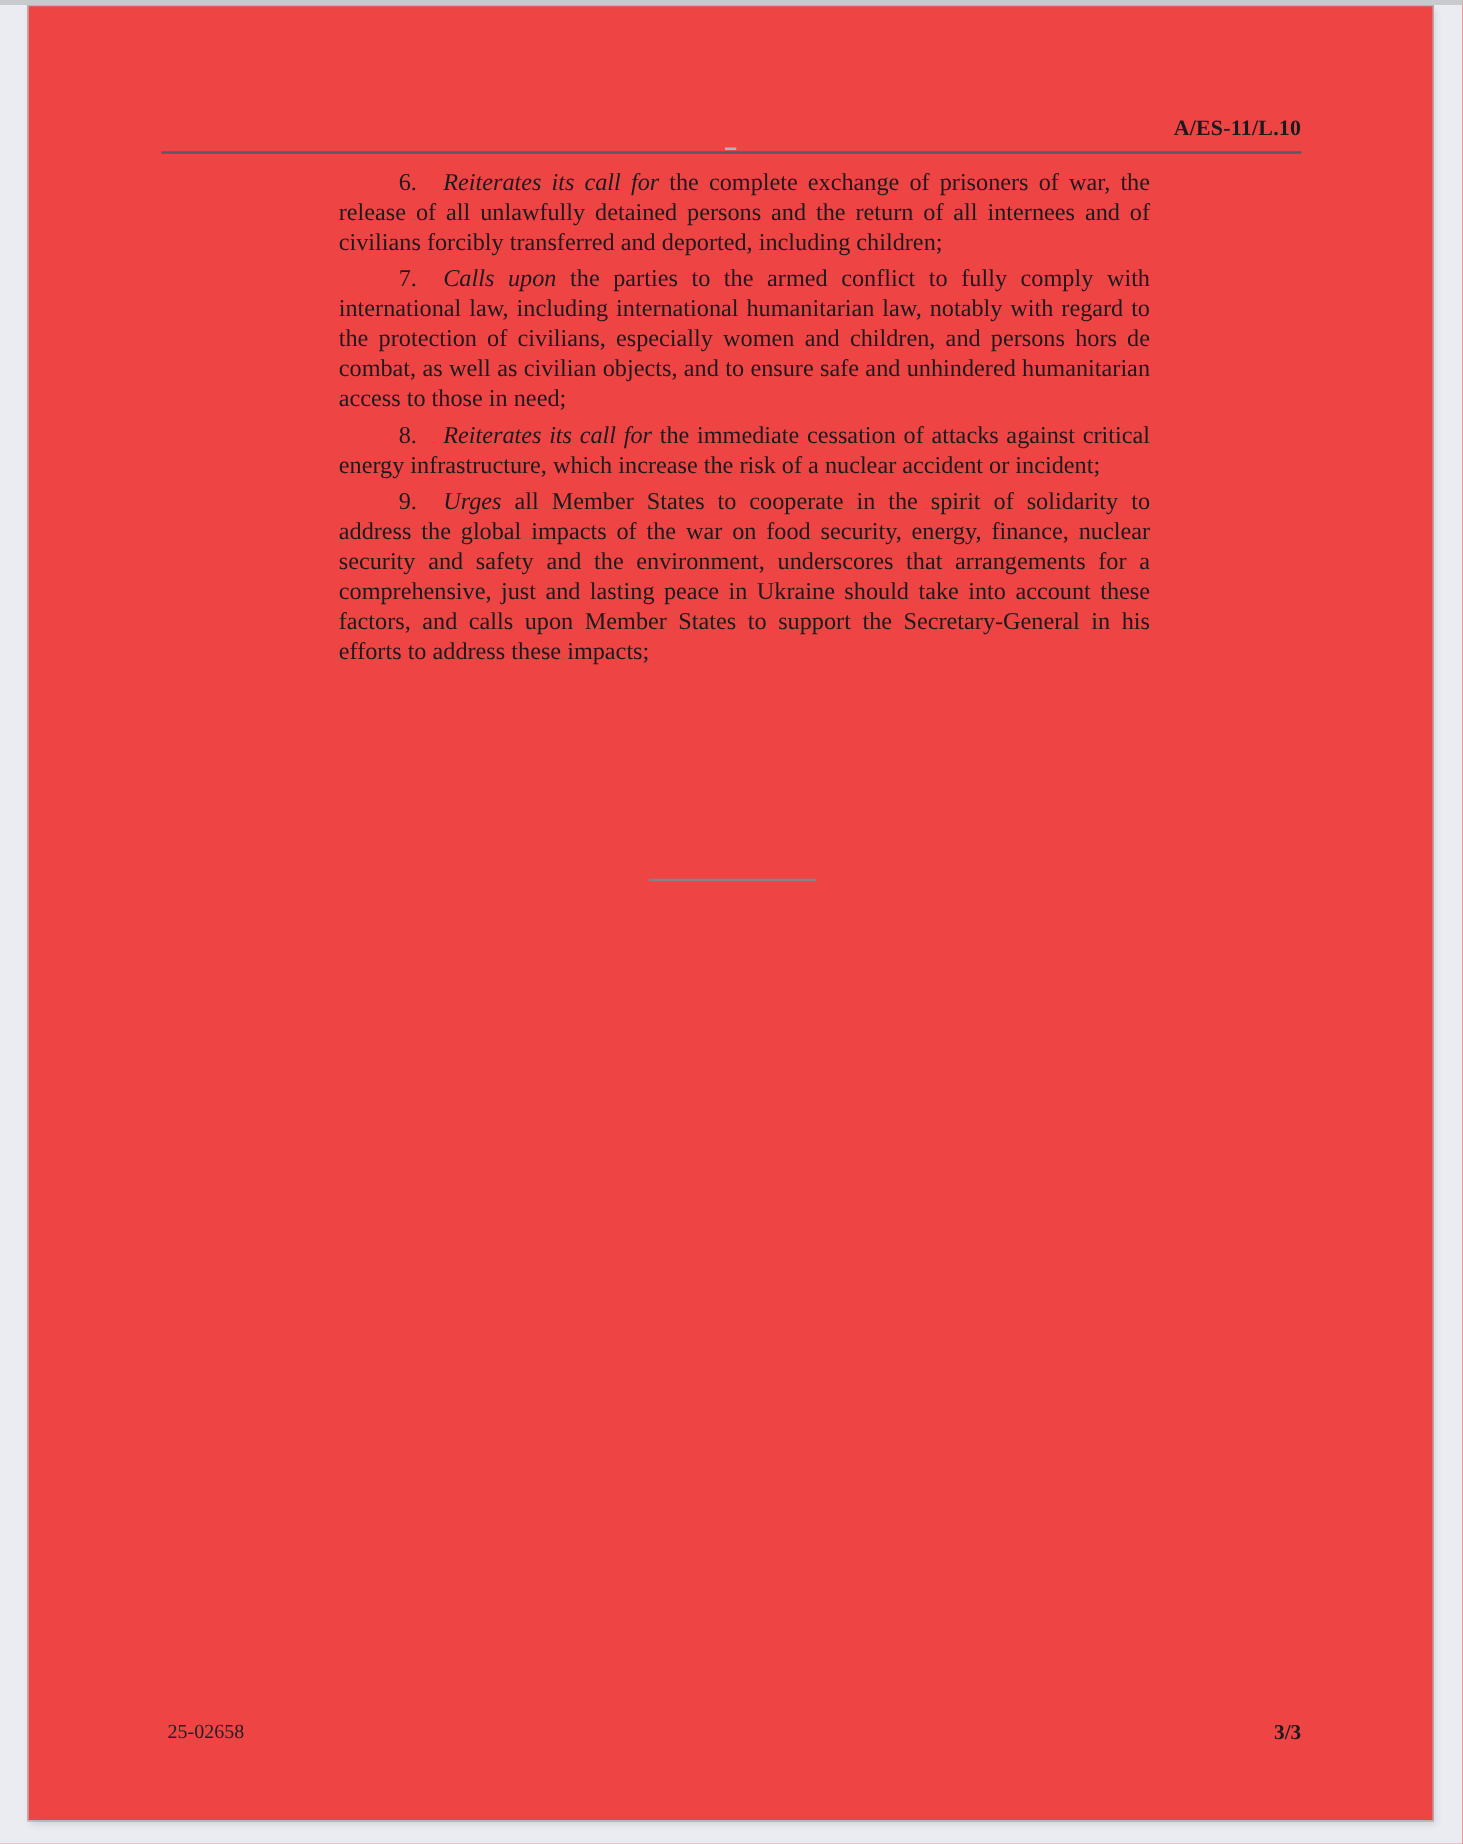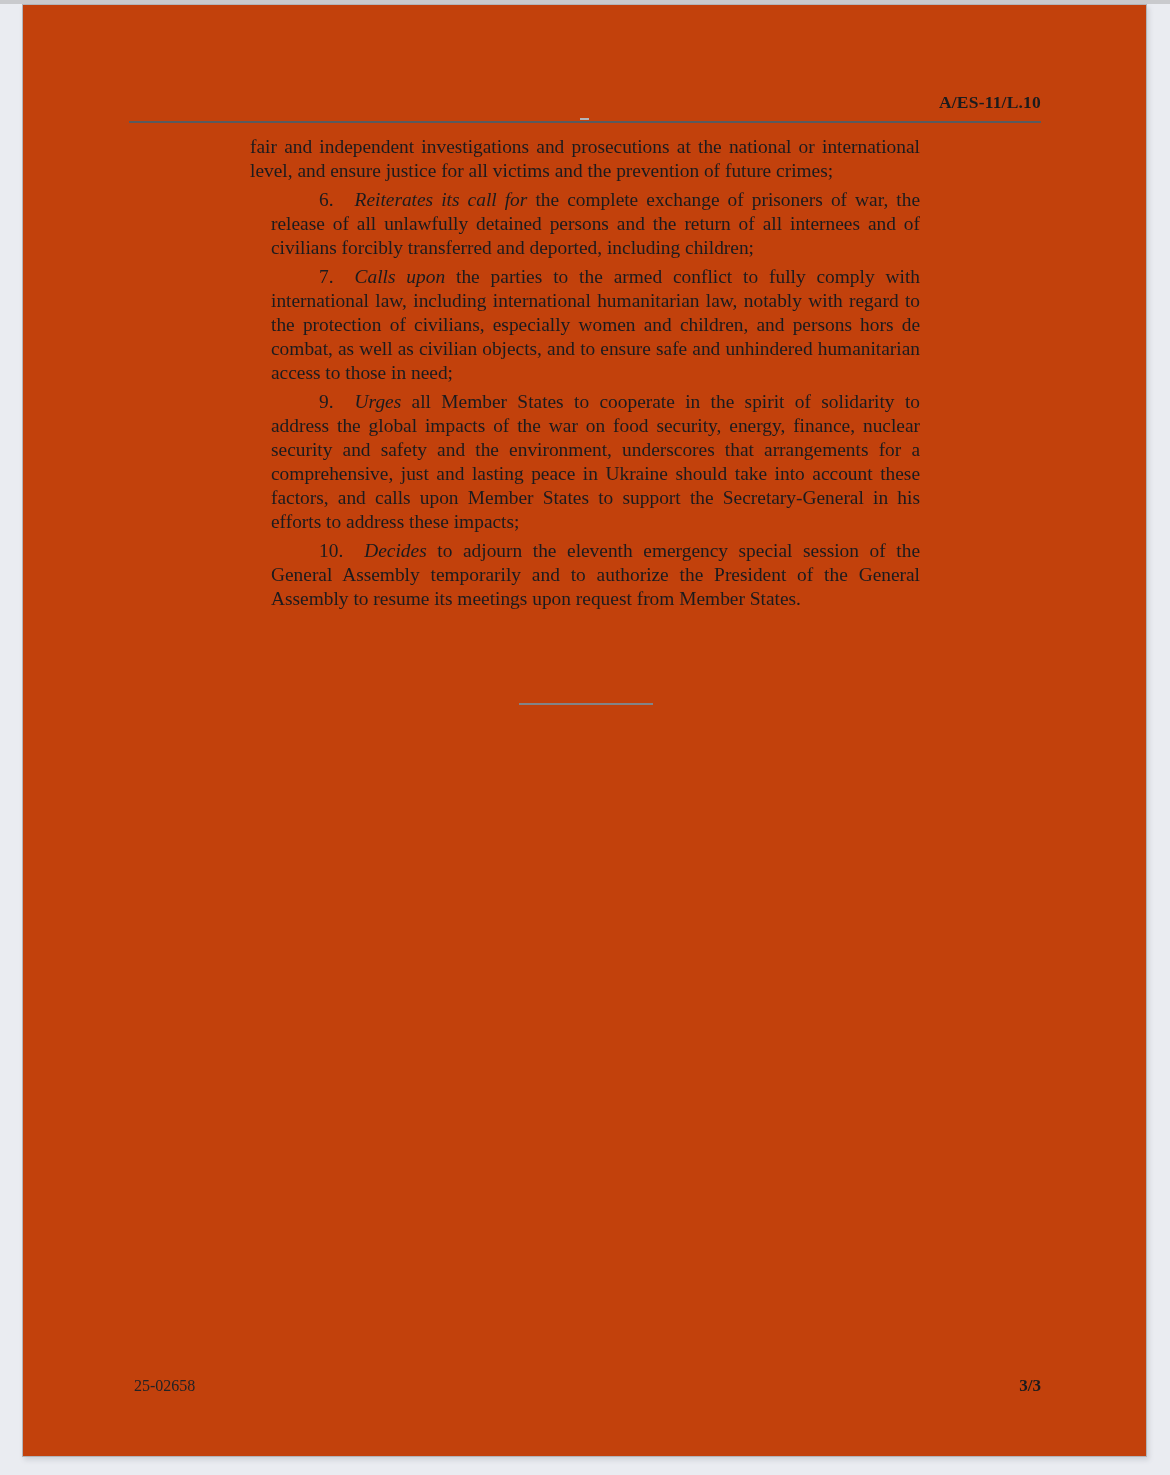--- a/index.html
+++ b/index.html
@@ -18,21 +18,21 @@
     position: absolute;
     left: 0; top: 0;
     width: 1170px; height: 4px;
     background: #c9cacd;
     z-index: 3;
   }
   .page {
     position: absolute;
     left: 22px; top: 4px;
     width: 1123px; height: 1451px;
-    background: #c2410c;
+    background: #ef4444;
     border: 1px solid #b3b4b8;
     box-shadow: 2px 3px 5px rgba(90,95,110,0.18);
     z-index: 1;
   }
   
   .doc-symbol {
     position: absolute;
     left: 106px;               
     top: 86px;                 
     width: 912px;              
@@ -115,30 +115,29 @@
 
 <div class="page">
 
   <div class="doc-symbol">A/ES-11/L.10</div>
 
   <div class="header-rule"></div>
   <div class="scan-tick"></div>
 
   <div class="doc-body">
 
-    <p class="para cont"><span>fair and independent investigations and prosecutions at the national or international level, and ensure justice for all victims and the prevention of future crimes;</span></p>
 
     <p class="para numbered"><span class="num">6.</span><span class="num-tab"></span><i>Reiterates its call for</i><span> the complete exchange of prisoners of war, the release of all unlawfully detained persons and the return of all internees and of civilians forcibly transferred and deported, including children;</span></p>
 
     <p class="para numbered"><span class="num">7.</span><span class="num-tab"></span><i>Calls upon</i><span> the parties to the armed conflict to fully comply with international law, including international humanitarian law, notably with regard to the protection of civilians, especially women and children, and persons hors de combat, as well as civilian objects, and to ensure safe and unhindered humanitarian access to those in need;</span></p>
 
+    <p class="para numbered"><span class="num">8.</span><span class="num-tab"></span><i>Reiterates its call for</i><span> the immediate cessation of attacks against critical energy infrastructure, which increase the risk of a nuclear accident or incident;</span></p>
 
     <p class="para numbered"><span class="num">9.</span><span class="num-tab"></span><i>Urges</i><span> all Member States to cooperate in the spirit of solidarity to address the global impacts of the war on food security, energy, finance, nuclear security and safety and the environment, underscores that arrangements for a comprehensive, just and lasting peace in Ukraine should take into account these factors, and calls upon Member States to support the Secretary-General in his efforts to address these impacts;</span></p>
 
-    <p class="para numbered"><span class="num">10.</span><span class="num-tab"></span><i>Decides</i><span> to adjourn the eleventh emergency special session of the General Assembly temporarily and to authorize the President of the General Assembly to resume its meetings upon request from Member States.</span></p>
 
   </div>
 
   <div class="end-rule"></div>
 
   <div class="footer-left">25-02658</div>
 
   <div class="footer-right">3/3</div>
 
 </div>

